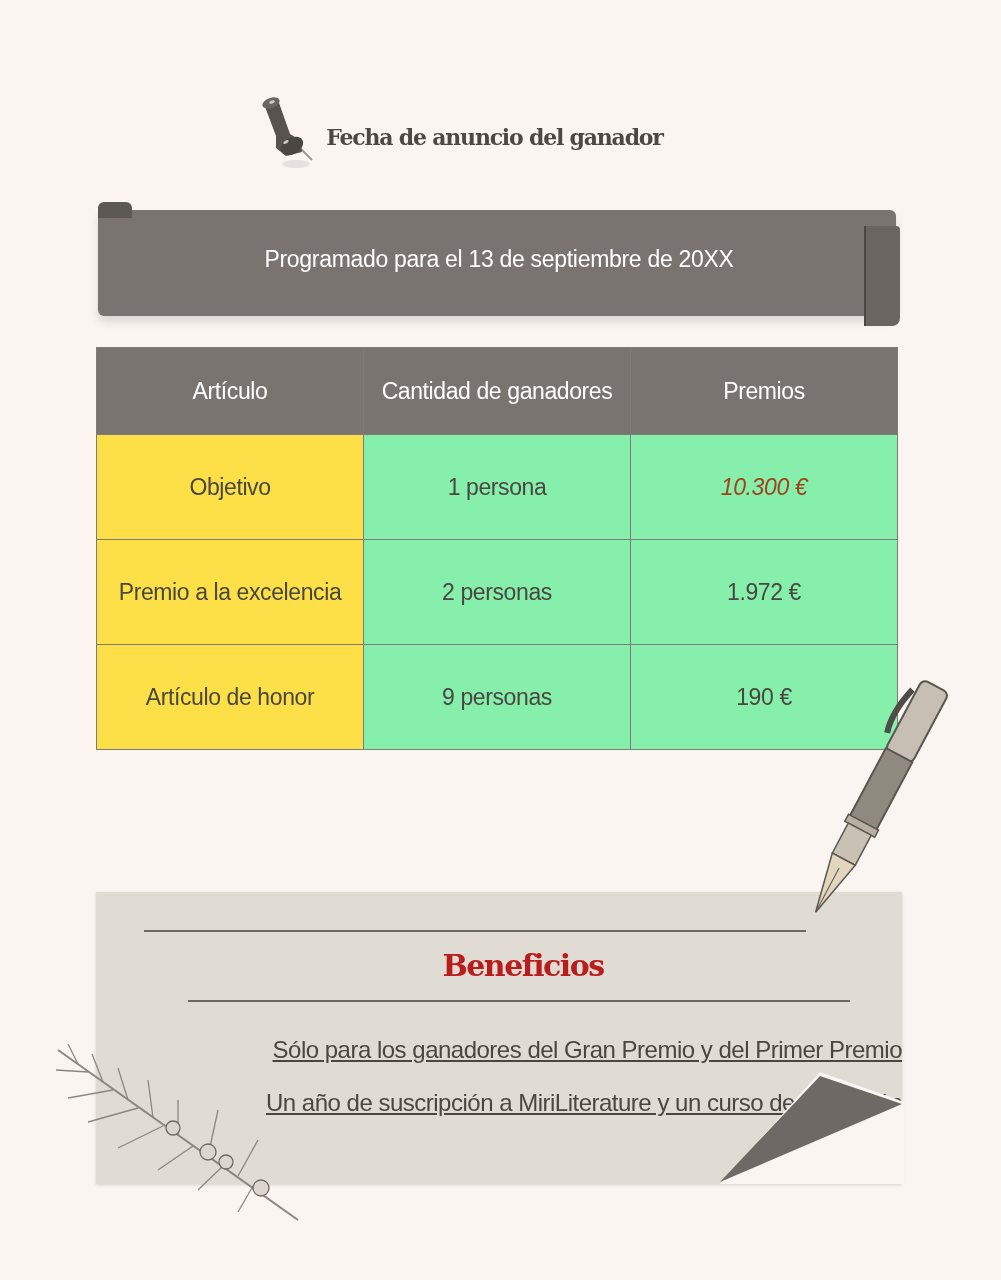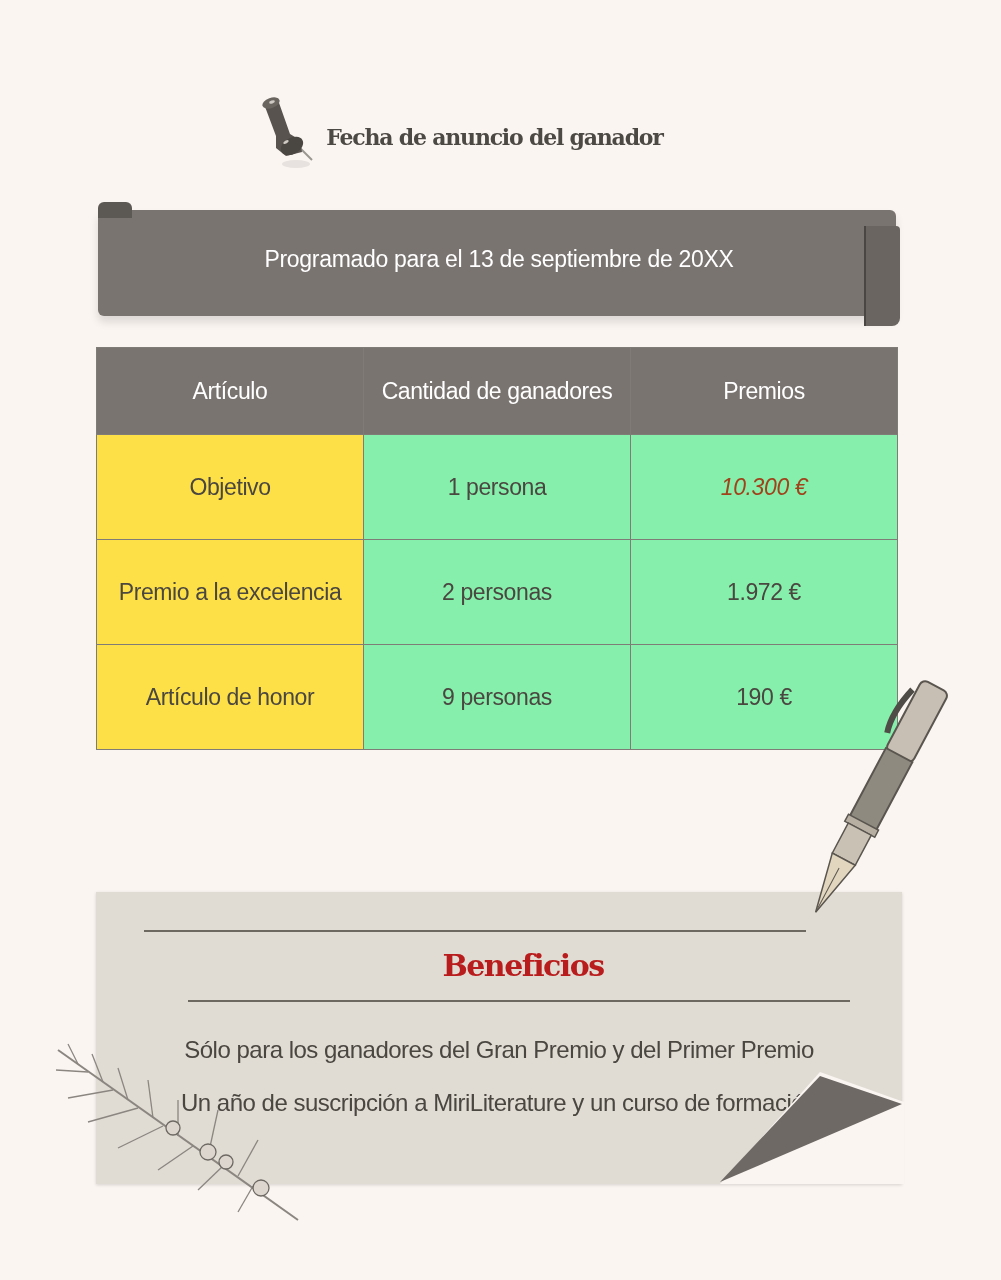--- a/index.html
+++ b/index.html
@@ -69,22 +69,22 @@
   }
   .benefits-title {
     position: absolute; left: 0; top: 56px; width: 806px; text-align: center;
     font-family: "DejaVu Serif", serif; font-weight: bold; font-size: 30px;
     color: #b91c1c; letter-spacing: -1.5px; margin-left: 24px;
   }
   .benefits-line-bottom {
     position: absolute; left: 92px; top: 108px; width: 662px; height: 2px; background: #6d6860;
   }
   .benefits-text {
-    position: absolute; left: 0; width: 806px; text-align: center;
-    font-size: 24px; color: #4a4640; letter-spacing: -0.5px;
+    position: absolute; left: 0; width: 806px; text-align: right;
+    font-size: 24px; color: #4a4640; letter-spacing: -0.5px; text-decoration: underline;
   }
   .fold {
     position: absolute; left: 720px; top: 1072px; width: 184px; height: 112px;
   }
   .pen { position: absolute; left: 798px; top: 664px; width: 150px; height: 272px; }
   .sprig { position: absolute; left: 48px; top: 1040px; width: 270px; height: 190px; }
 </style>
 </head>
 <body>
 

